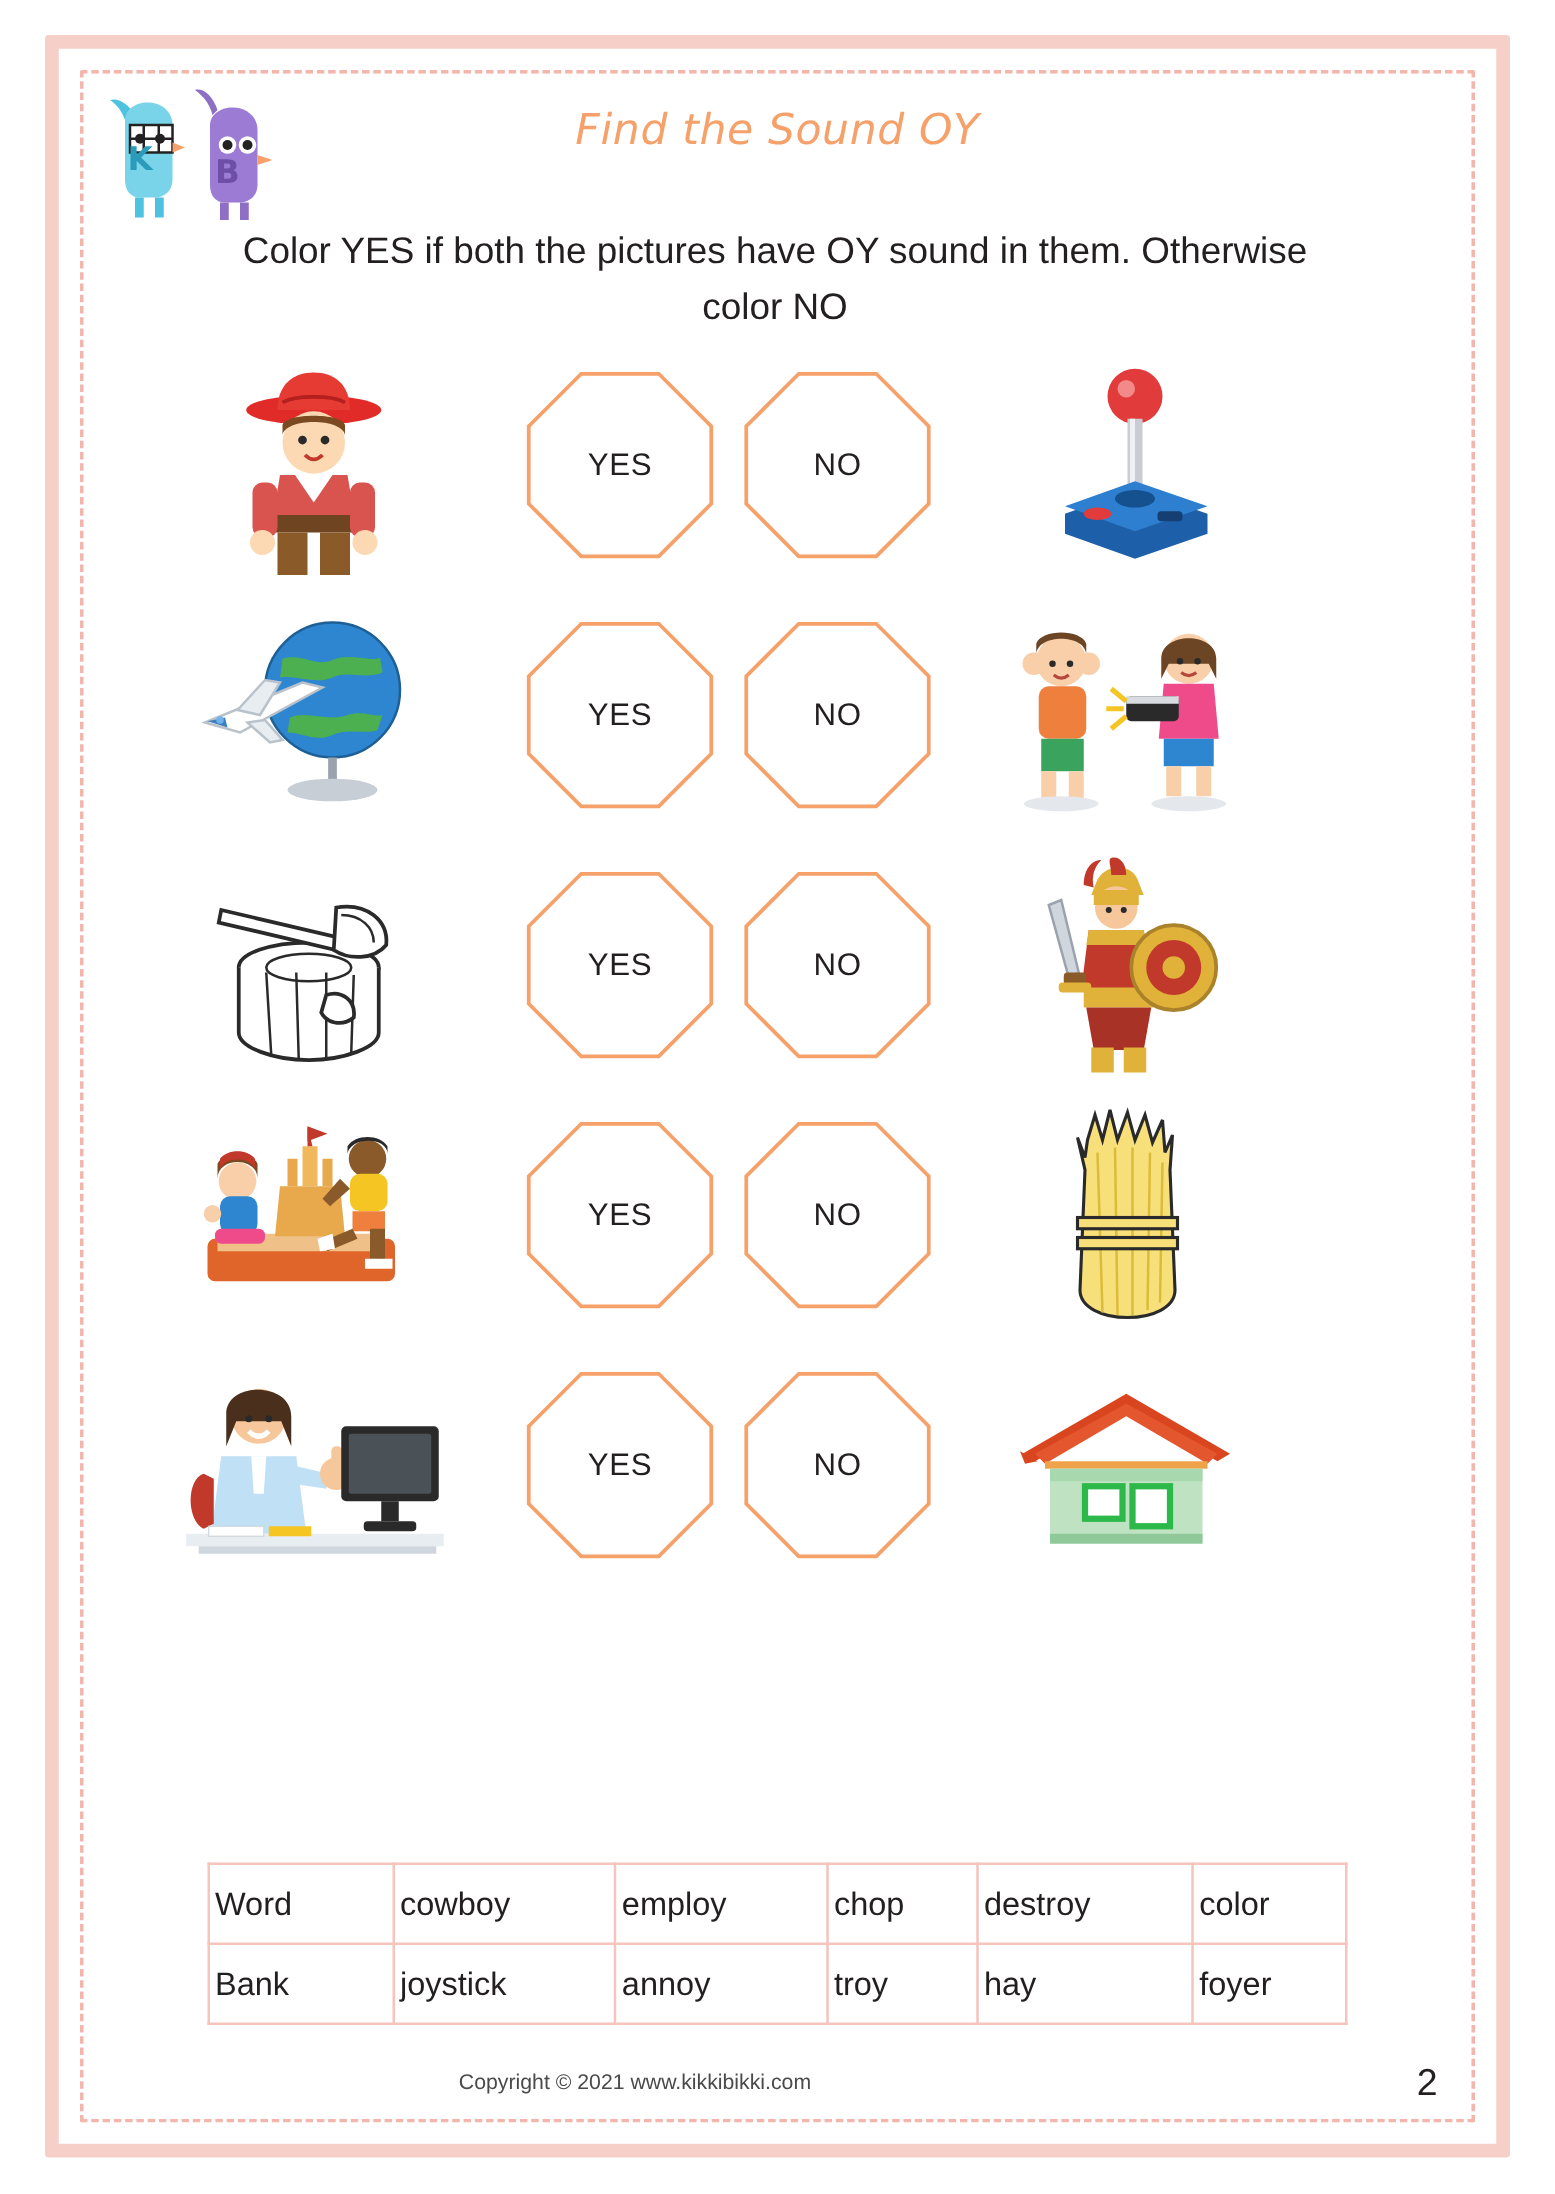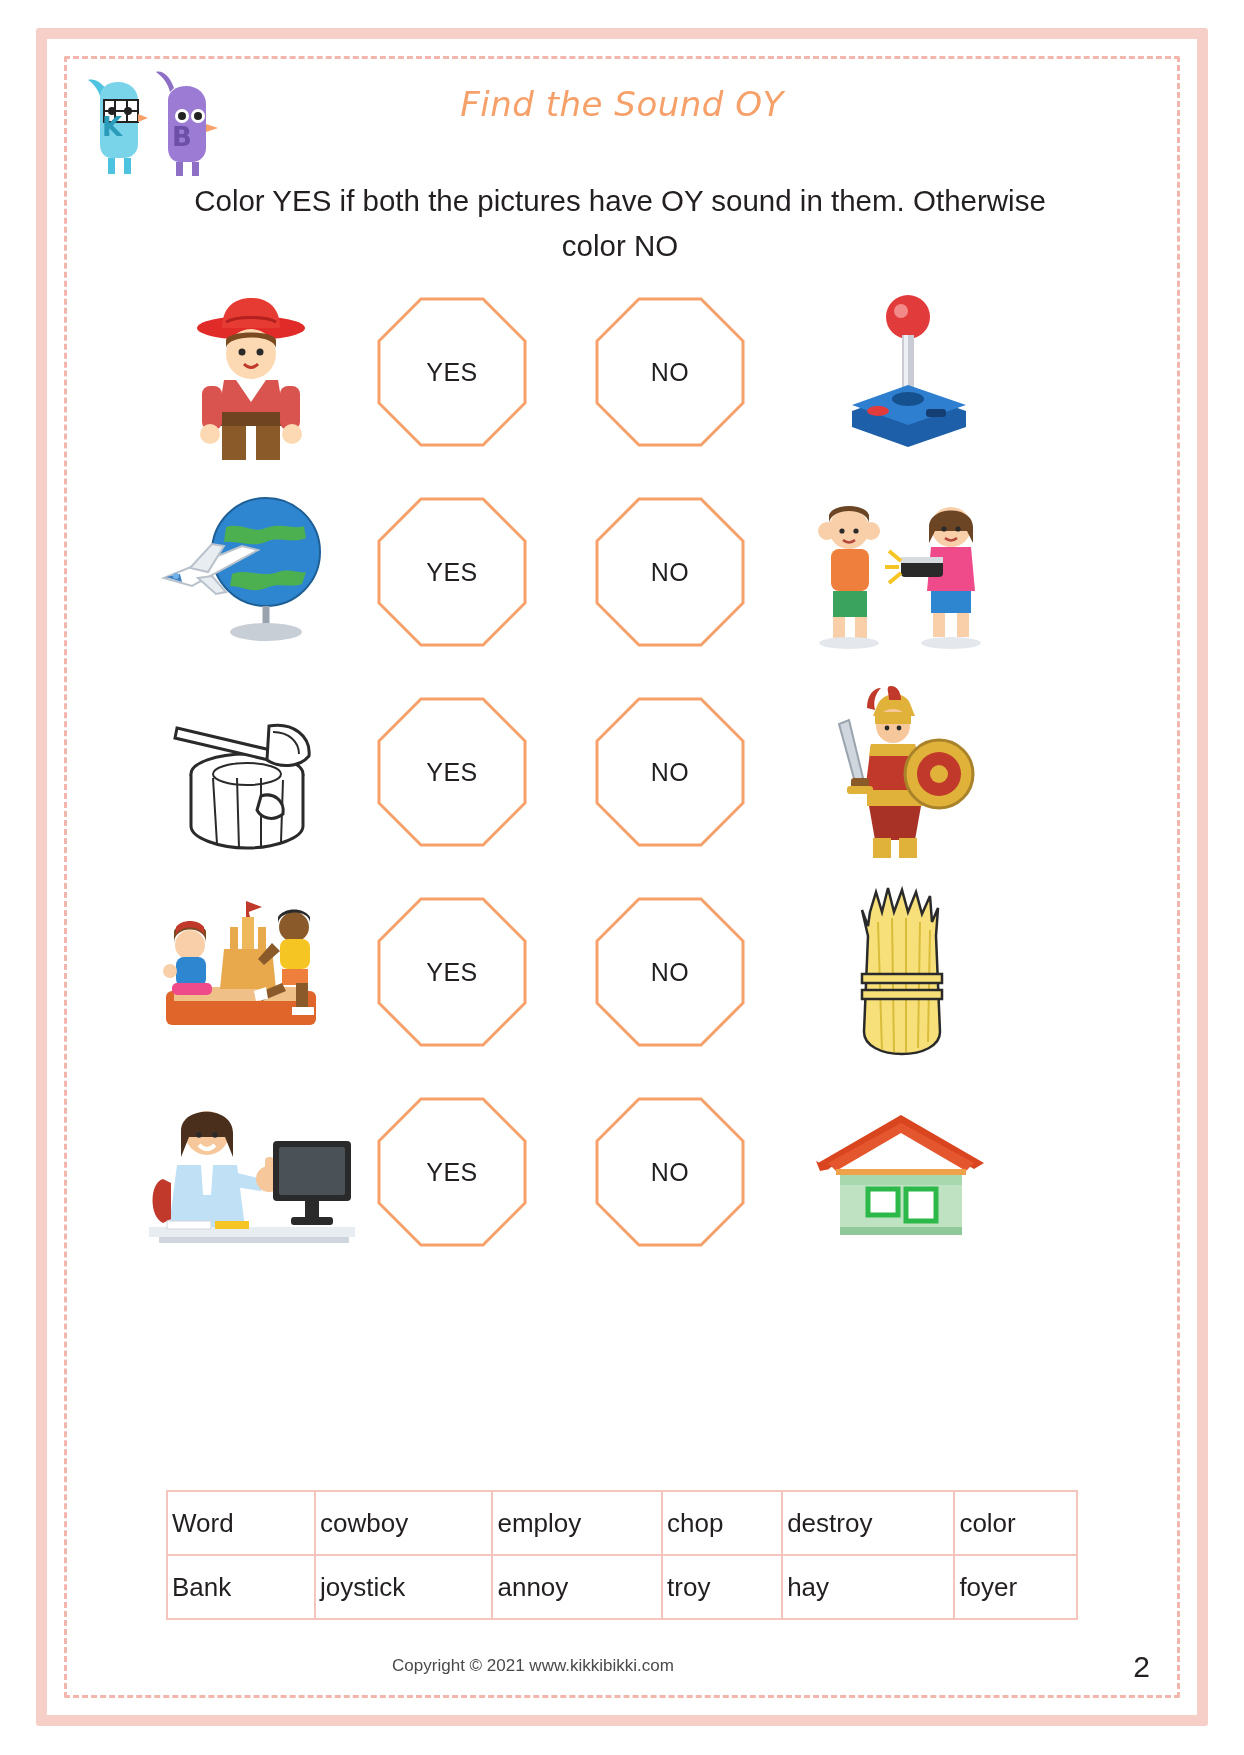--- a/index.html
+++ b/index.html
@@ -83,21 +83,21 @@
     display: flex;
     align-items: center;
     justify-content: center;
   }
   .pic-left { margin-left: 30px; }
   .pic-right { margin-left: 30px; }
 
   .octagons {
     width: 370px;
     display: flex;
-    justify-content: space-between;
+    justify-content: flex-end;
     gap: 22px;
   }
   .oct {
     position: relative;
     width: 152px;
     height: 152px;
     display: flex;
     align-items: center;
     justify-content: center;
   }
@@ -126,21 +126,20 @@
   .wordbank td.label { width: 148px; }
 
   
   .copyright {
     position: absolute;
     left: 0; top: 1656px;
     width: 1016px;
     text-align: center;
     font-size: 17px;
     color: #4a4a4a;
-    margin-left: 25px;
   }
   .pagenum {
     position: absolute;
     right: 94px; top: 1650px;
     font-size: 30px;
     color: #231f20;
   }
 
   
   .art { display: block; }

